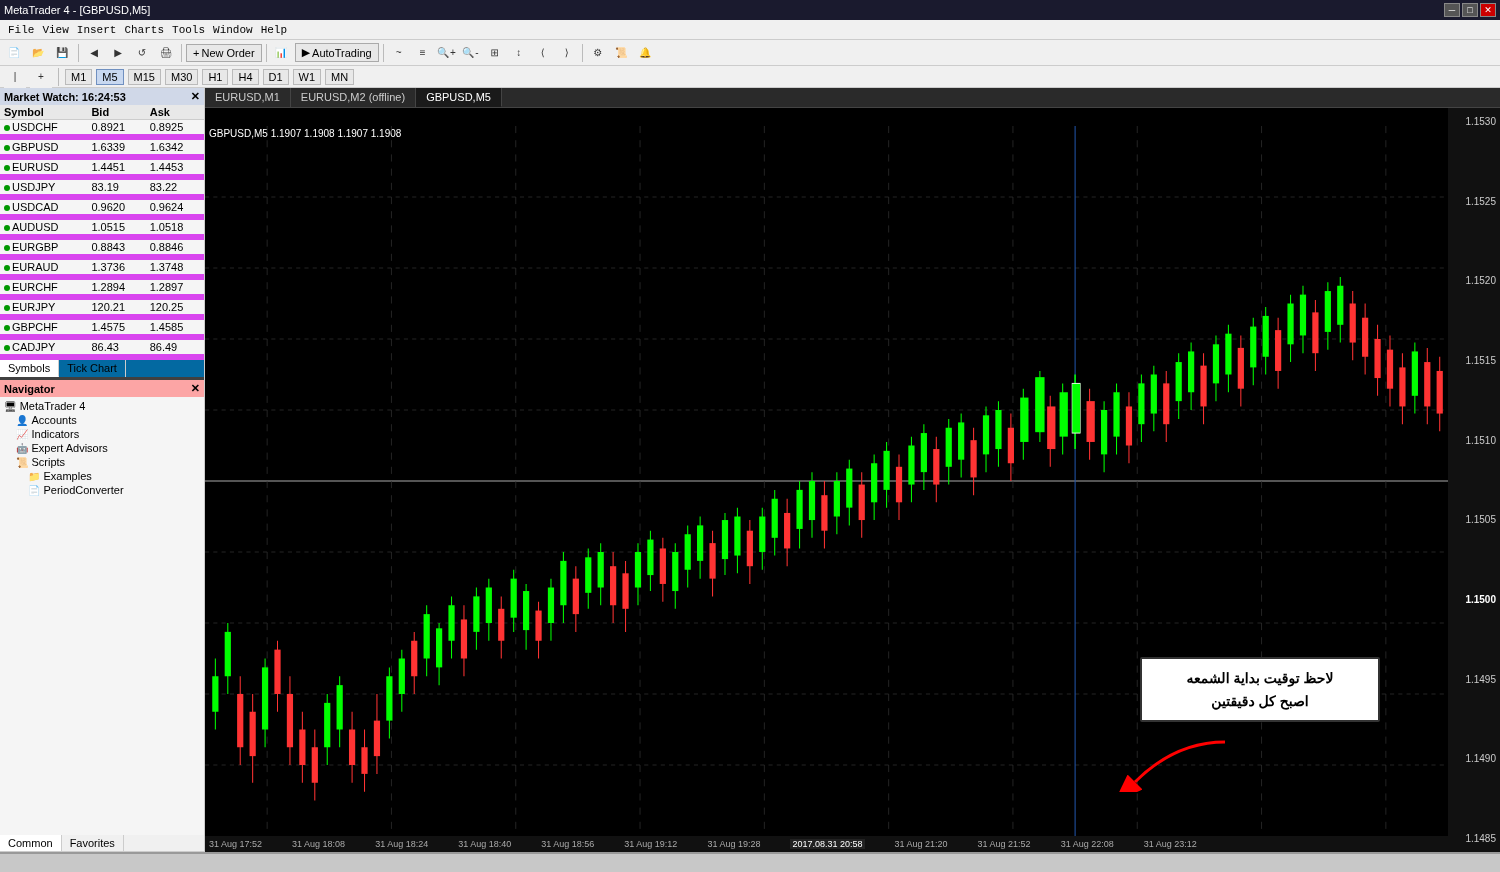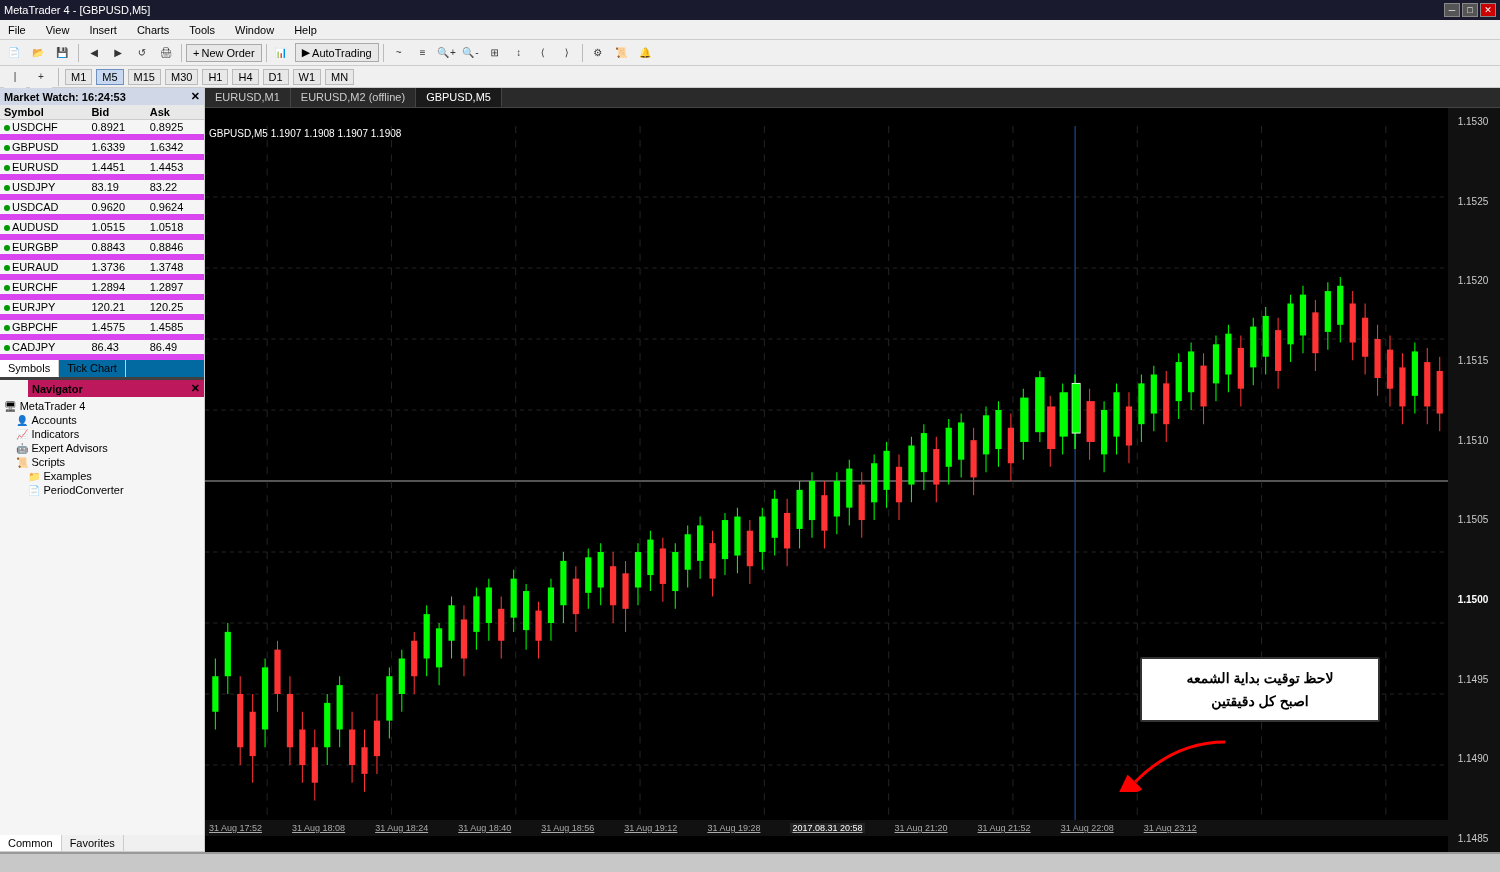--- a/index.html
+++ b/index.html
@@ -21,21 +21,21 @@
     .title-bar-btn.close { background: #c00; }
 
     
     .menu-bar {
       background: #f0f0f0;
       height: 20px;
       display: flex;
       align-items: center;
       padding: 0 4px;
       border-bottom: 1px solid #ccc;
-      gap: 12px;
+      font-family: Liberation Mono, monospace;
     }
     .menu-item { font-size: 11px; cursor: pointer; padding: 2px 4px; }
 
     
     .toolbar {
       background: #f0f0f0;
       height: 26px;
       display: flex;
       align-items: center;
       padding: 0 4px;
@@ -117,28 +117,27 @@
       border-bottom: 6px solid #d946ef;
     }
     .dot { width: 6px; height: 6px; border-radius: 50%; display: inline-block; margin-right: 2px; }
     .dot-green { background: #090; }
     .mw-tabs { display: flex; border-bottom: 3px solid #404040; background: #0369a1; }
     .mw-tab { padding: 2px 8px; font-size: 11px; cursor: pointer; border-right: 1px solid #ccc; }
     .mw-tab.active { background: #fff; border-bottom: 1px solid #fff; }
 
     
     .navigator-header {
-      background: #be185d;
+      background: #fca5a5;
       padding: 2px 4px;
       font-weight: bold;
       font-size: 11px;
       display: flex;
       justify-content: space-between;
       align-items: center;
-      margin-left: 28px;
     }
     .navigator-body { font-size: 11px; padding: 2px 0; flex: 1; overflow: auto; }
     .nav-item { display: flex; align-items: center; padding: 1px 4px; cursor: pointer; }
 
     
     .chart-area {
       flex: 1;
       display: flex;
       flex-direction: column;
       background: #d946ef;
@@ -225,21 +224,21 @@
       width: 52px;
       background: #111;
       display: flex;
       flex-direction: column;
       justify-content: space-between;
       padding: 8px 2px;
     }
     .price-label {
       color: #ccc;
       font-size: 10px;
-      text-align: center;
+      text-align: right;
       padding-right: 2px;
     }
 
     .time-axis {
       height: 16px;
       background: #111;
       color: #aaa;
       font-size: 9px;
       display: flex;
       align-items: center;
@@ -817,21 +816,21 @@
         <span class="price-label">1.1520</span>
         <span class="price-label">1.1515</span>
         <span class="price-label">1.1510</span>
         <span class="price-label">1.1505</span>
         <span class="price-label" style="color:#fff;font-weight:bold;">1.1500</span>
         <span class="price-label">1.1495</span>
         <span class="price-label">1.1490</span>
         <span class="price-label">1.1485</span>
       </div>
 
-      <div class="time-axis" style="position:absolute;bottom:16px;left:0;right:52px;height:16px;background:#111;overflow:hidden;text-decoration:underline;">
+      <div class="time-axis" style="position:absolute;bottom:0;left:0;right:52px;height:16px;background:#111;overflow:hidden;">
         <span class="time-label">31 Aug 17:52</span>
         <span class="time-label">31 Aug 18:08</span>
         <span class="time-label">31 Aug 18:24</span>
         <span class="time-label">31 Aug 18:40</span>
         <span class="time-label">31 Aug 18:56</span>
         <span class="time-label">31 Aug 19:12</span>
         <span class="time-label">31 Aug 19:28</span>
         <span class="time-label" style="color:#fff;background:#222;padding:0 2px;">2017.08.31 20:58</span>
         <span class="time-label">31 Aug 21:20</span>
         <span class="time-label">31 Aug 21:52</span>

